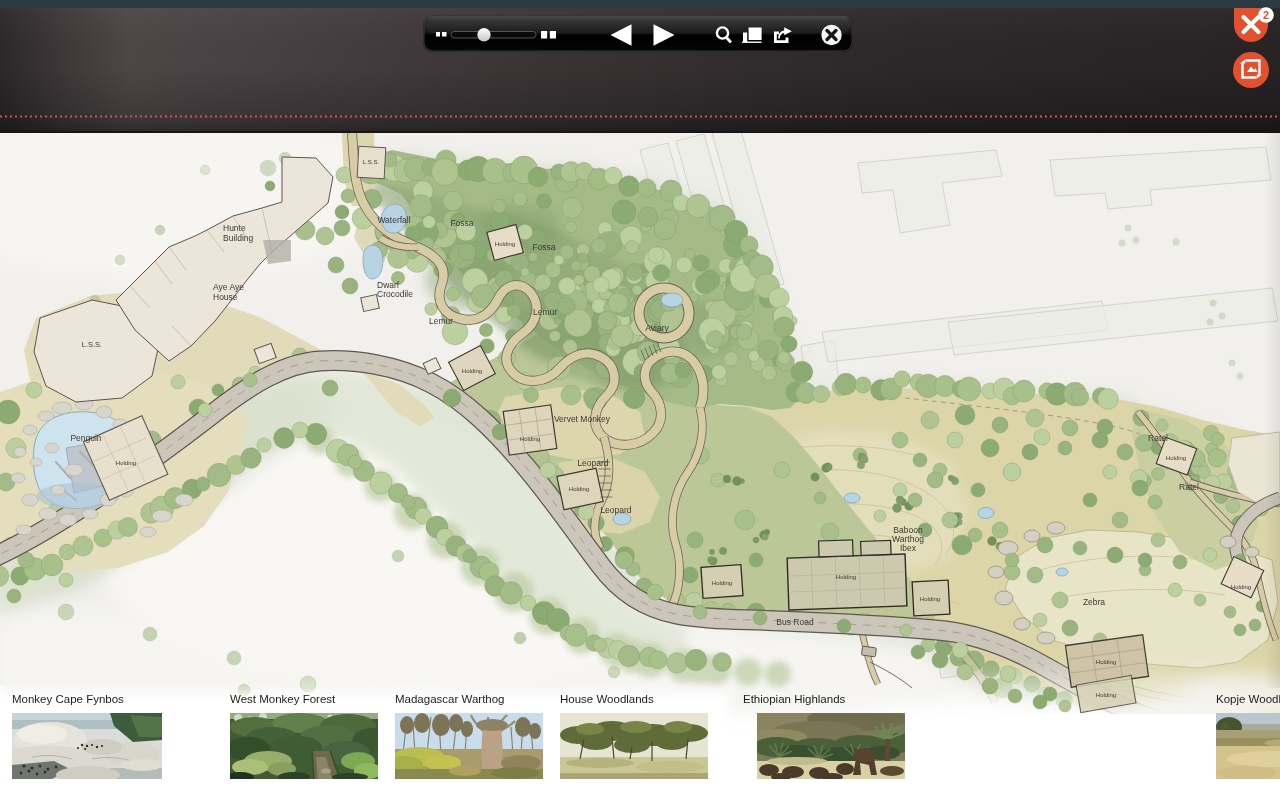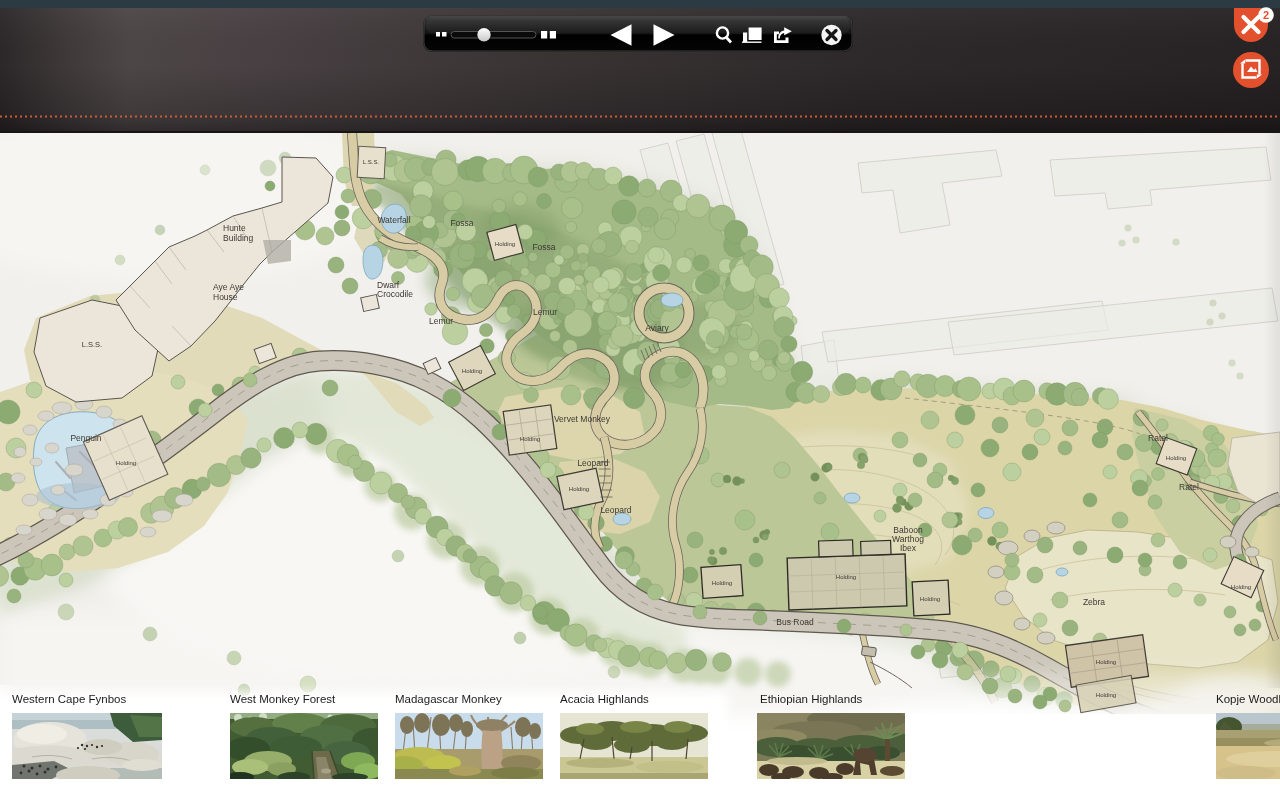--- a/index.html
+++ b/index.html
@@ -902,21 +902,21 @@
 <text x="1158" y="441" font-size="8.5" text-anchor="middle">Ratel</text>
 <text x="1176" y="460" font-size="6" text-anchor="middle">Holding</text>
 <text x="1189" y="490" font-size="8.5" text-anchor="middle">Ratel</text>
 <text x="1241" y="589" font-size="6" text-anchor="middle">Holding</text>
 <text x="1106" y="697" font-size="6" text-anchor="middle">Holding</text>
 </g>
 <rect x="-30" y="692" width="758" height="140" fill="#ffffff" filter="url(#b6)"></rect>
 </svg>
 <div style="position:absolute;left:757px;top:714px;width:523px;height:86px;background:#fff"></div>
 <div style="position:absolute;left:0;top:779px;width:1280px;height:21px;background:#fff"></div>
-<div class="tlabel" style="left:12px">Western Cape Fynbos</div>
+<div class="tlabel" style="left:12px">Monkey Cape Fynbos</div>
 <div class="timg" style="left:12px;width:150px">
       <svg width="150" height="66" viewBox="0 0 150 66">
 <rect width="150" height="66" fill="#d9dcd8"></rect>
 <rect width="150" height="8" fill="#c5d3d7"></rect>
 <rect y="7" width="150" height="9" fill="#aebfc4"></rect>
 <path d="M98,0 L150,0 L150,27 L121,29 L102,13 Z" fill="#3c5c3c"></path>
 <path d="M118,2 L150,4 L150,24 L127,24 Z" fill="#527447"></path>
 <ellipse cx="38" cy="27" rx="37" ry="18" fill="#e6e3da"></ellipse>
 <ellipse cx="30" cy="21" rx="25" ry="10" fill="#f0ede4"></ellipse>
 <path d="M0,36 Q40,28 80,38 T150,44 L150,54 L0,52 Z" fill="#dcdad0"></path>
@@ -978,21 +978,21 @@
 <polygon points="86,44 96,44 102,66 88,66" fill="#8a8468"></polygon>
 <ellipse cx="96" cy="58" rx="5" ry="2.5" fill="#a8a288"></ellipse>
 <path d="M82,38 L84,66 M100,38 L110,66" stroke="#3a4a2e" stroke-width="1.5"></path>
 <ellipse cx="128" cy="48" rx="17" ry="9" fill="#7fa855"></ellipse>
 <ellipse cx="138" cy="58" rx="14" ry="8" fill="#8fb95f"></ellipse>
 <ellipse cx="10" cy="64" rx="14" ry="5" fill="#1f3320"></ellipse>
 <ellipse cx="64" cy="64" rx="16" ry="5" fill="#2c4229"></ellipse>
 <ellipse cx="120" cy="64" rx="18" ry="4" fill="#2c4229"></ellipse>
 </svg>
     </div>
-<div class="tlabel" style="left:395px">Madagascar Monkey</div>
+<div class="tlabel" style="left:395px">Madagascar Warthog</div>
 <div class="timg" style="left:395px;width:148px">
       <svg width="148" height="66" viewBox="0 0 148 66">
 <rect width="148" height="66" fill="#c8dcec"></rect>
 <g stroke="#8a7a64" stroke-width="1.1">
           <line x1="8" y1="40" x2="12" y2="6"></line>
           <line x1="20" y1="42" x2="18" y2="10"></line>
           <line x1="32" y1="40" x2="36" y2="4"></line>
           <line x1="46" y1="42" x2="44" y2="8"></line>
           <line x1="58" y1="40" x2="62" y2="6"></line>
           <line x1="70" y1="40" x2="72" y2="12"></line>
@@ -1015,21 +1015,21 @@
 <ellipse cx="97" cy="12" rx="16" ry="6" fill="#8f8264"></ellipse>
 <ellipse cx="24" cy="44" rx="26" ry="10" fill="#bcbc50"></ellipse>
 <ellipse cx="10" cy="52" rx="18" ry="9" fill="#a8b04a"></ellipse>
 <ellipse cx="48" cy="50" rx="18" ry="8" fill="#c2c24e"></ellipse>
 <rect y="56" width="148" height="10" fill="#8a8a50"></rect>
 <ellipse cx="70" cy="58" rx="16" ry="5" fill="#b0a060"></ellipse>
 <ellipse cx="126" cy="50" rx="20" ry="8" fill="#90845c"></ellipse>
 <ellipse cx="120" cy="60" rx="24" ry="6" fill="#7d7d48"></ellipse>
 </svg>
     </div>
-<div class="tlabel" style="left:560px">Acacia Highlands</div>
+<div class="tlabel" style="left:560px">House Woodlands</div>
 <div class="timg" style="left:560px;width:148px">
       <svg width="148" height="66" viewBox="0 0 148 66">
 <rect width="148" height="66" fill="#e6e4d2"></rect>
 <rect y="44" width="148" height="22" fill="#cbc795"></rect>
 <g fill="#5f6c3a">
           <ellipse cx="18" cy="22" rx="18" ry="9"></ellipse>
           <ellipse cx="52" cy="18" rx="22" ry="10"></ellipse>
           <ellipse cx="92" cy="22" rx="24" ry="11"></ellipse>
           <ellipse cx="128" cy="20" rx="20" ry="9"></ellipse>
           <ellipse cx="36" cy="30" rx="16" ry="7"></ellipse>
@@ -1046,21 +1046,21 @@
           <line x1="54" y1="46" x2="52" y2="24"></line>
           <line x1="92" y1="48" x2="92" y2="28"></line>
           <line x1="126" y1="46" x2="128" y2="26"></line>
           <line x1="70" y1="46" x2="72" y2="34"></line>
         </g>
 <ellipse cx="40" cy="50" rx="34" ry="5" fill="#b5b27c"></ellipse>
 <ellipse cx="110" cy="54" rx="34" ry="6" fill="#c2bf88"></ellipse>
 <rect y="60" width="148" height="6" fill="#a9a674"></rect>
 </svg>
     </div>
-<div class="tlabel" style="left:760px">Ethiopian Highlands</div>
+<div class="tlabel" style="left:743px">Ethiopian Highlands</div>
 <div class="timg" style="left:757px;width:148px">
       <svg width="148" height="66" viewBox="0 0 148 66">
 <rect width="148" height="66" fill="#7d7a58"></rect>
 <ellipse cx="30" cy="8" rx="40" ry="14" fill="#8a8560"></ellipse>
 <ellipse cx="100" cy="6" rx="50" ry="12" fill="#6f6d4e"></ellipse>
 <ellipse cx="60" cy="18" rx="45" ry="10" fill="#7a7655"></ellipse>
 <ellipse cx="20" cy="24" rx="30" ry="8" fill="#8f8a62"></ellipse>
 <g fill="#4a5f3a">
           <ellipse cx="20" cy="34" rx="24" ry="10"></ellipse>
           <ellipse cx="60" cy="36" rx="28" ry="11"></ellipse>

